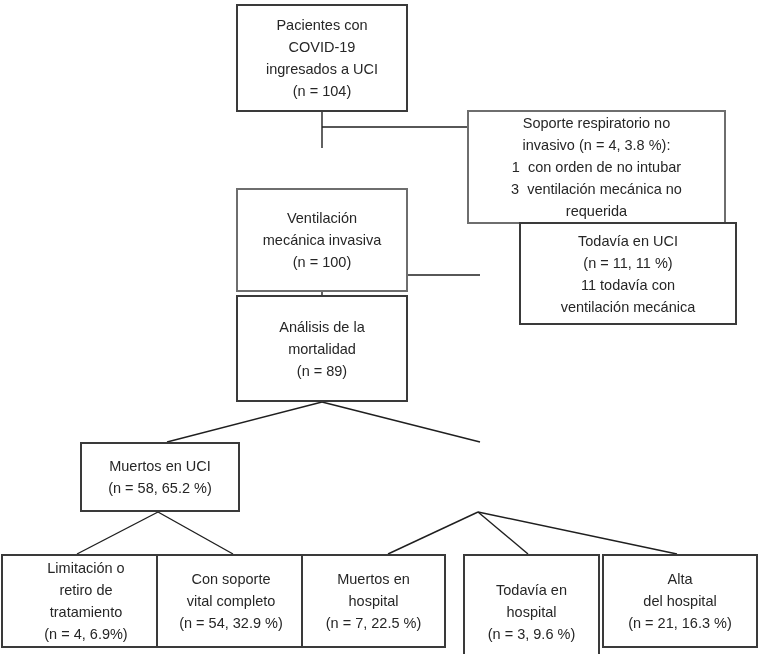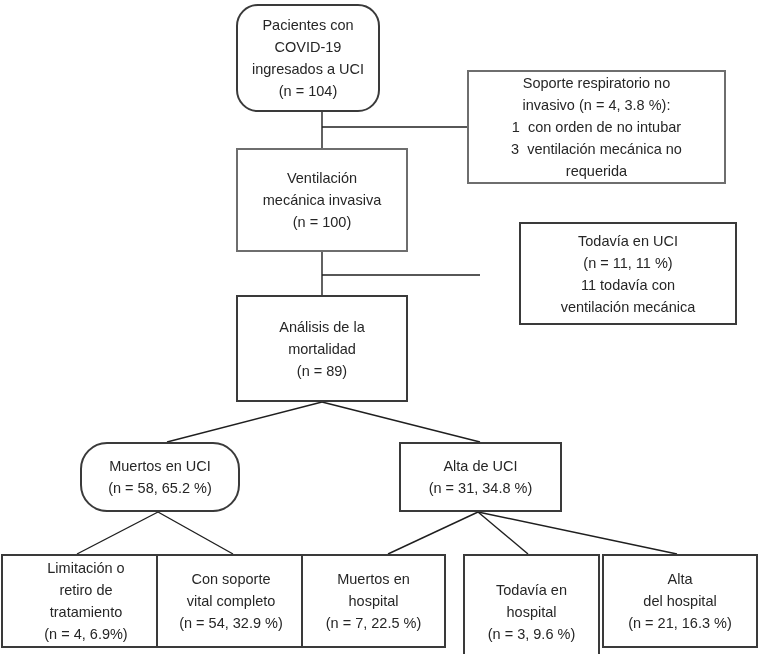--- a/index.html
+++ b/index.html
@@ -30,29 +30,29 @@
     background: #ffffff;
     display: flex;
     align-items: center;
     justify-content: center;
     text-align: center;
     white-space: pre-line;
     font-size: 14.5px;
     line-height: 22px;
     padding: 2px 4px;
   }
-  .node.soft { border-color: #6e6e6e; }
+  .node.soft { border-color: #6e6e6e; margin-top: 40px; }
 
   
-  .n-patients            { left: 236px; top: 4px;   width: 144px; height: 108px; border-radius: 22px; }
+  .n-patients            { left: 236px; top: 4px;   width: 172px; height: 108px; }
   .n-noninvasive         { left: 467px; top: 70px;  width: 259px; height: 114px; }
   .n-invasive            { left: 236px; top: 148px; width: 172px; height: 104px; }
   .n-still-icu           { left: 480px; top: 222px; width: 218px; height: 103px; margin-left: 39px; }
   .n-mortality           { left: 236px; top: 295px; width: 172px; height: 107px; }
-  .n-died-icu            { left: 80px;  top: 442px; width: 160px; height: 70px; border-radius: 27px;  }
+  .n-died-icu            { left: 80px;  top: 442px; width: 160px; height: 70px;  }
   .n-discharged-icu      { left: 399px; top: 442px; width: 163px; height: 70px;  }
   .n-limitation          { left: 1px;   top: 554px; width: 170px; height: 94px;  }
   .n-full-support        { left: 156px; top: 554px; width: 150px; height: 94px;  }
   .n-died-hospital       { left: 301px; top: 554px; width: 145px; height: 94px;  }
   .n-still-hospital      { left: 463px; top: 554px; width: 137px; height: 115px;  }
   .n-discharged-hospital { left: 602px; top: 554px; width: 156px; height: 94px;  }
 </style>
 </head>
 <body>
 
@@ -101,22 +101,20 @@
 11 todavía con
 ventilación mecánica</div>
 
   <div class="node n-mortality">Análisis de la
 mortalidad
 (n = 89)</div>
 
   <div class="node n-died-icu">Muertos en UCI
 (n = 58, 65.2 %)</div>
 
-  <div class="node n-discharged-icu">Alta de UCI
-(n = 31, 34.8 %)</div>
 
   <div class="node n-limitation">Limitación o
 retiro de
 tratamiento
 (n = 4, 6.9%)</div>
 
   <div class="node n-full-support">Con soporte
 vital completo
 (n = 54, 32.9 %)</div>
 

